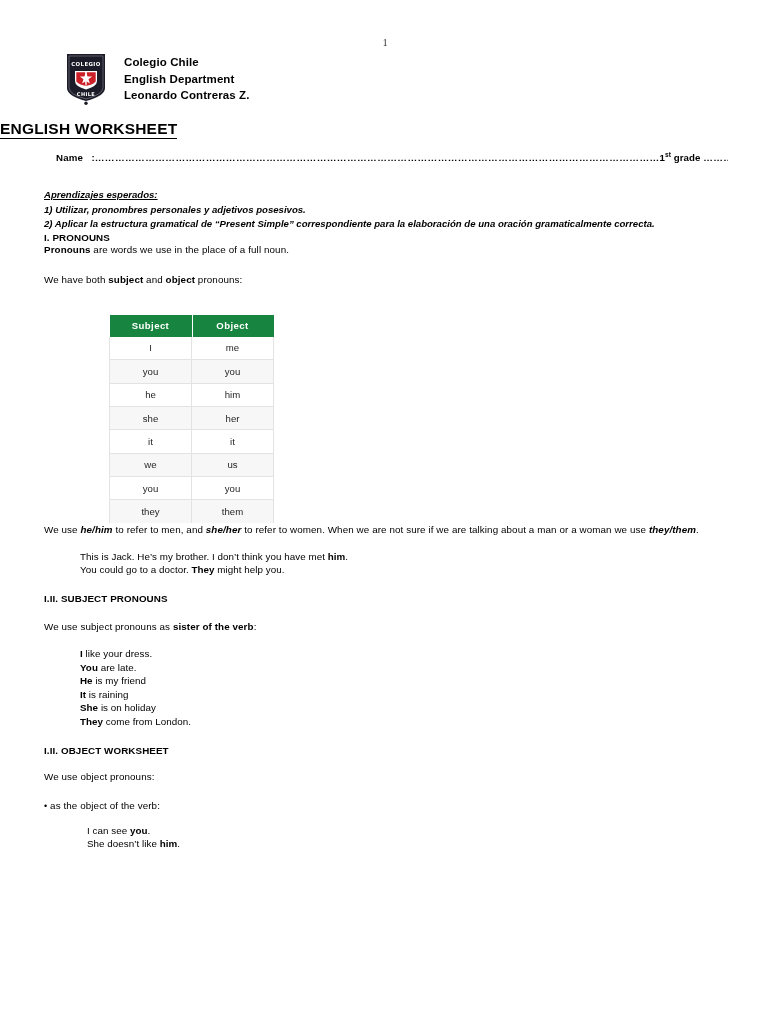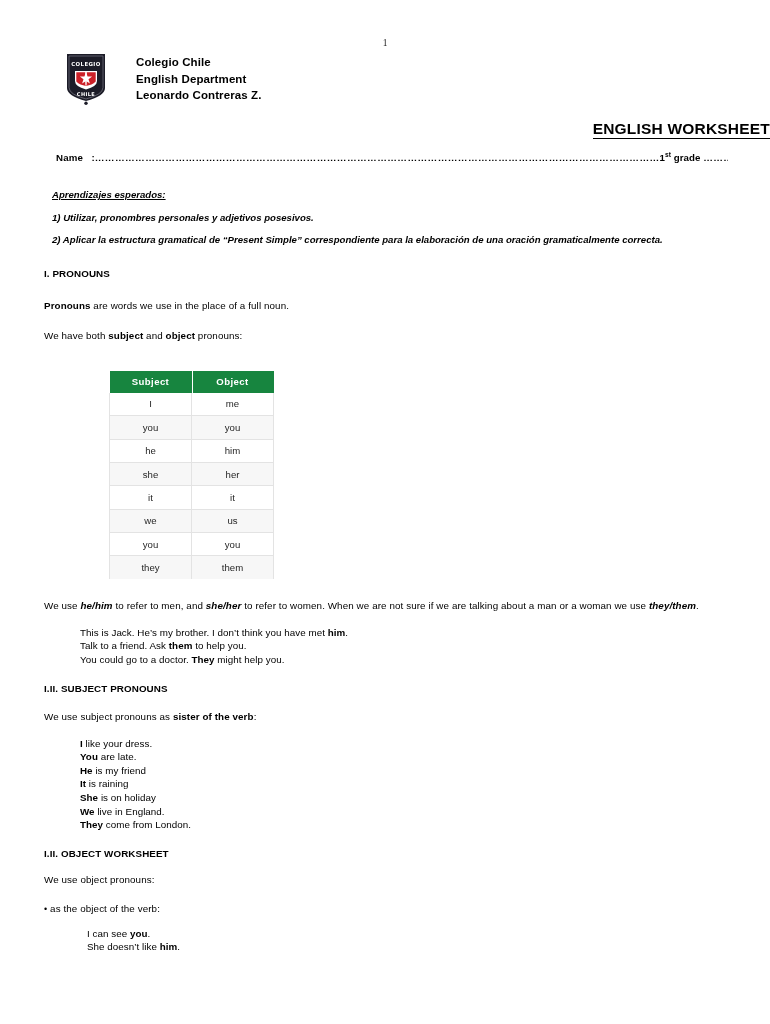--- a/index.html
+++ b/index.html
@@ -46,40 +46,40 @@
   }
   .crest {
     width: 44px;
     height: 54px;
     position: relative;
     flex: 0 0 auto;
   }
   .crest svg { display: block; }
 
   .school-lines {
-    margin-left: 28px;
+    margin-left: 16px;
     padding-top: 2px;
   }
   .school-lines div {
     font-family: "Liberation Sans", sans-serif;
     font-weight: bold;
     font-size: 11.5px;
     line-height: 16.5px;
     letter-spacing: 0.1px;
     color: #000;
     white-space: nowrap;
   }
 
   
   .worksheet-title {
     position: absolute;
     top: 120px;
     left: 0;
     width: 770px;
-    text-align: right;
+    text-align: left;
     font-weight: bold;
     font-size: 15.5px;
     letter-spacing: 0.2px;
   }
   .worksheet-title span {
     border-bottom: 1.6px solid #000;
     padding-bottom: 1px;
   }
 
   
@@ -117,21 +117,21 @@
     margin-top: 23px;
     font-size: 9.6px;
     font-style: italic;
     font-weight: bold;
     line-height: 14.5px;
   }
   .aprendizajes .ap-title {
     text-decoration: underline;
   }
   .aprendizajes p {
-    margin: 8px;
+    margin: 0;
     text-align: justify;
   }
   .aprendizajes p.just {
     text-align: justify;
     text-align-last: left;
   }
 
   
   .sec-head {
     font-weight: bold;
@@ -140,21 +140,21 @@
   }
 
   .para {
     font-size: 9.8px;
     line-height: 14px;
     letter-spacing: 0.1px;
   }
   .para b { font-weight: bold; }
   .para i { font-style: italic; font-weight: bold; }
 
-  .mt20 { margin-top: 20px; }
+  .mt20 { }
   .mt16 { margin-top: 16px; }
   .mt14 { margin-top: 14px; }
 
   
   .table-wrap {
     margin-top: 28px;
     margin-left: 65px;
   }
   table.pronouns {
     border-collapse: collapse;
@@ -315,37 +315,35 @@
           </tbody>
       </table>
     </div>
 
     <div class="para mt20">
       <span>We use </span><i>he/him</i><span> to refer to men, and </span><i>she/her</i><span> to refer to women. When we are not sure if we are talking about a man or a woman we use </span><i>they/them</i><span>.</span>
     </div>
 
     <div class="examples" id="usage-examples">
         <div><span>This is Jack. He’s my brother. I don’t think you have met </span><b>him</b><span>.</span></div>
-        <div><span>Talk to a friend. Ask </span><b>them</b><span> to help you.</span></div>
         <div><span>You could go to a doctor. </span><b>They</b><span> might help you.</span></div>
       </div>
 
     <div class="sec-head mt16">I.II. SUBJECT PRONOUNS</div>
 
     <div class="para mt16">
       <span>We use subject pronouns as </span><b>sister of the verb</b><span>:</span>
     </div>
 
     <div class="examples" id="subject-examples">
         <div><b>I</b><span> like your dress.</span></div>
         <div><b>You</b><span> are late.</span></div>
         <div><b>He</b><span> is my friend</span></div>
         <div><b>It</b><span> is raining</span></div>
         <div><b>She</b><span> is on holiday</span></div>
-        <div><b>We</b><span> live in England.</span></div>
         <div><b>They</b><span> come from London.</span></div>
       </div>
 
     <div class="sec-head mt16">I.II. OBJECT WORKSHEET</div>
 
     <div class="para mt14"> We use object pronouns:</div>
 
     <div class="bullet-line">
       <span class="dot">•</span>
       <span>as the object of the verb:</span>

